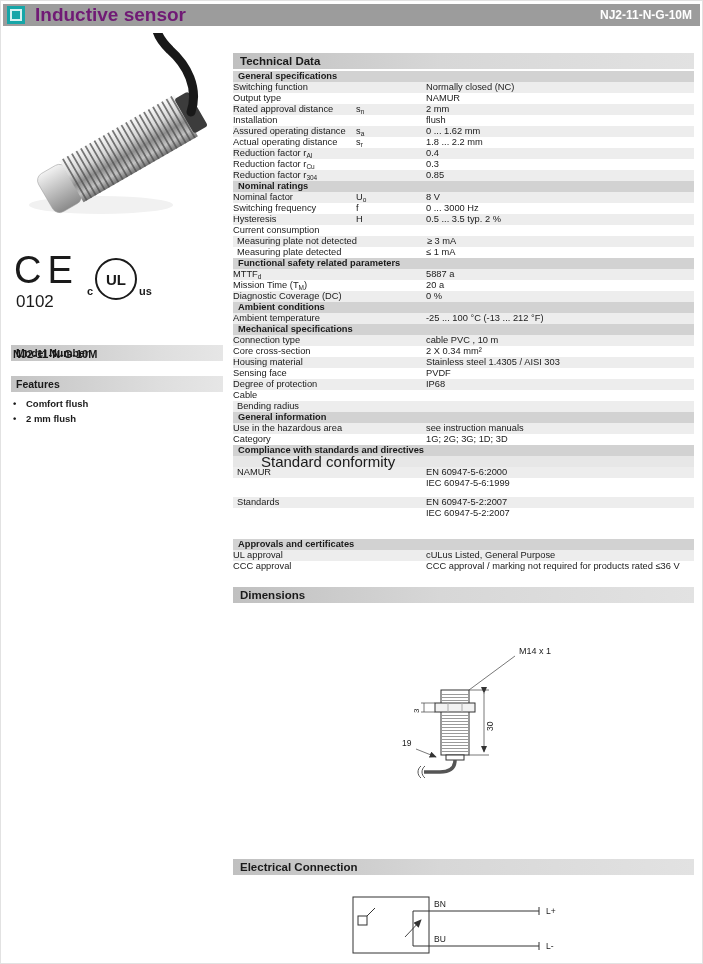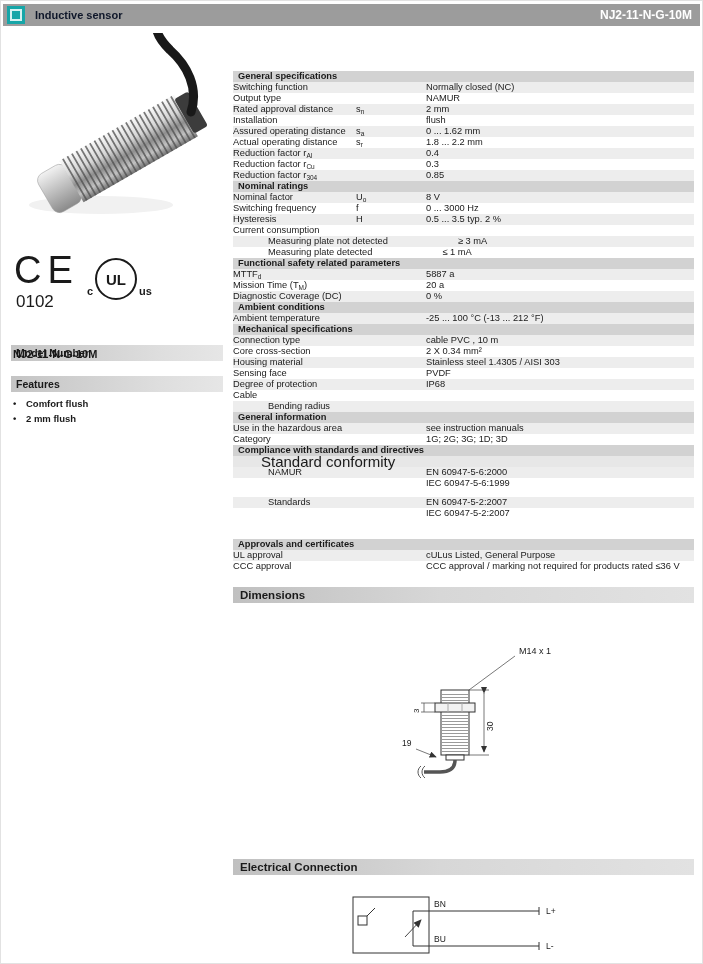--- a/index.html
+++ b/index.html
@@ -4,21 +4,21 @@
 <style>
   html,body{margin:0;padding:0;background:#fff;}
   .page{position:relative;width:703px;height:964px;background:#fff;
         font-family:"Liberation Sans",sans-serif;color:#1a1a1a;overflow:hidden;
         border:1px solid #e2e2e2;box-sizing:border-box;}
 
   
   .topbar{position:absolute;left:2px;right:2px;top:3px;height:22px;background:#9c9c9c;}
   .logo{position:absolute;left:4px;top:2px;width:18px;height:18px;background:#16a6a8;box-sizing:border-box;}
   .logo::after{content:"";position:absolute;left:3px;top:3px;right:3px;bottom:3px;border:2px solid #d6f2f2;}
-  .topbar-title{position:absolute;left:32px;top:0;line-height:22px;font-size:11px;font-weight:bold;color:#0f172a;}
+  .topbar-title{position:absolute;left:32px;top:0;line-height:22px;font-size:19px;font-weight:bold;color:#701a75;}
   .topbar-model{position:absolute;right:8px;top:0;line-height:22px;font-size:12px;font-weight:bold;color:#fff;}
 
   
   .lbar{position:absolute;left:10px;width:212px;height:16px;
         background:linear-gradient(90deg,#c4c4c4,#dedede 70%,#e6e6e6);
         font-size:10.5px;font-weight:bold;line-height:16px;padding-left:5px;box-sizing:border-box;}
   #bar-model{top:344px;} #bar-features{top:375px;}
   #model-value{position:absolute;left:12px;top:347px;font-size:11px;font-weight:bold;}
   #features-list{position:absolute;left:12px;top:395px;width:205px;}
   .feature{display:flex;font-size:9.5px;font-weight:bold;line-height:15px;}
@@ -34,21 +34,21 @@
   #bar-tech{top:52px;} #bar-dims{top:586px;} #bar-elec{top:858px;}
 
   
   #tech-table{position:absolute;left:232px;top:70px;width:461px;}
   .tsec{height:11px;line-height:11px;background:#d2d2d2;font-weight:bold;font-size:9.3px;padding-left:5px;white-space:nowrap;}
   .tsub{height:11px;line-height:11px;background:#e7e7e7;font-size:15px;padding-left:28px;white-space:nowrap;}
   .tspace{height:8px;} .tspace.lg{height:20px;}
   .trow{display:flex;height:11px;line-height:11px;font-size:9.3px;}
   .trow.alt{background:#ededed;}
   .c-label{flex:0 0 123px;padding-left:0;box-sizing:border-box;white-space:nowrap;overflow:visible;}
-  .c-label.ind2{padding-left:35px;}
+  .c-label.ind2{padding-left:4px;}
   .c-sym{flex:0 0 70px;white-space:nowrap;}
   .c-val{flex:1;white-space:nowrap;}
   sub{font-size:6.5px;line-height:0;vertical-align:-2px;}
 
   #dims-svg{position:absolute;left:232px;top:602px;}
   #elec-svg{position:absolute;left:232px;top:874px;}
   svg text{font-family:"Liberation Sans",sans-serif;fill:#1a1a1a;}
 </style>
 </head>
 <body>
@@ -105,20 +105,21 @@
       <div class="feature">
         <span class="dot">•</span>
         <span>Comfort flush</span>
       </div>
       <div class="feature">
         <span class="dot">•</span>
         <span>2 mm flush</span>
       </div>
     </div>
 
+  <div class="rbar" id="bar-tech">Technical Data</div>
   <div id="tech-table">
       <div class="tsec">General specifications</div>
       <div class="trow alt">
         <div class="c-label">Switching function</div>
         <div class="c-sym"></div>
         <div class="c-val">Normally closed (NC)</div>
       </div>
       <div class="trow">
         <div class="c-label">Output type</div>
         <div class="c-sym"></div>

